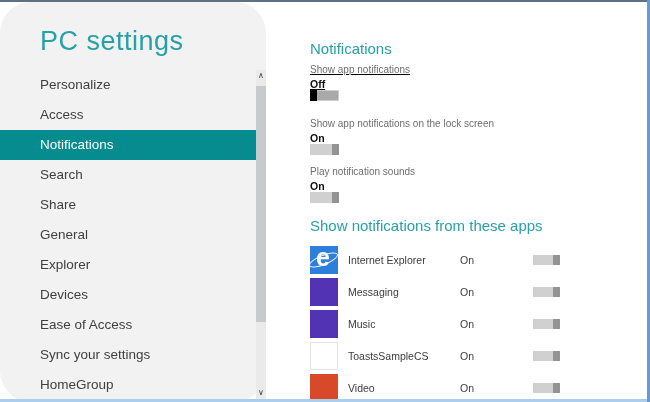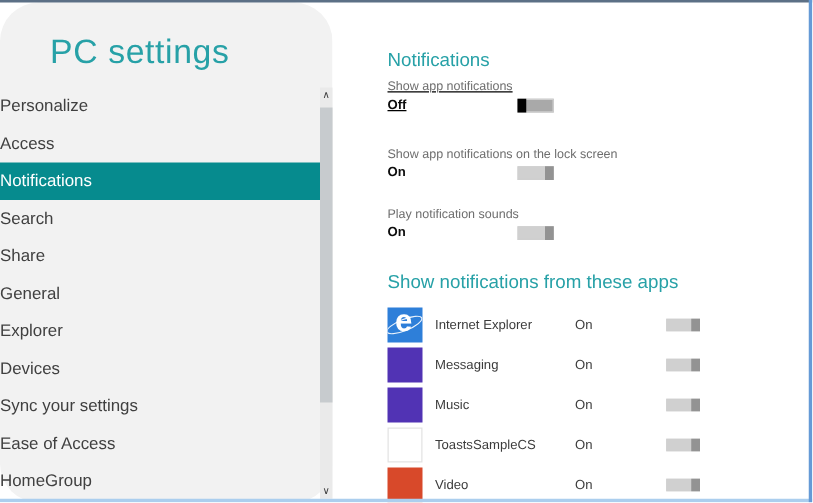--- a/index.html
+++ b/index.html
@@ -8,39 +8,39 @@
 
   
   .b-top{position:absolute;top:0;left:0;width:100%;height:2px;background:#5c7086;z-index:20;}
   .b-right{position:absolute;top:0;right:0;width:3px;height:100%;background:#659ad6;z-index:21;}
   .b-bottom{position:absolute;bottom:0;left:0;width:100%;height:3px;background:#abceee;z-index:20;}
 
   
   .sidebar{position:absolute;left:0;top:2px;bottom:0;width:266px;background:#f2f2f2;border-radius:31px;}
   .pc-title{position:absolute;left:40px;top:24px;margin:0;font-size:27px;font-weight:300;color:#27a1a7;letter-spacing:.5px;white-space:nowrap;}
   .nav{position:absolute;left:0;top:68px;width:256px;}
-  .nav-item{height:30px;line-height:30px;font-size:13.5px;color:#404040;cursor:pointer;white-space:nowrap;}
+  .nav-item{height:30px;line-height:30px;padding-left:40px;font-size:13.5px;color:#404040;cursor:pointer;white-space:nowrap;}
   .nav-item.selected{background:#068b8e;color:#ffffff;}
 
   
   .scrollbar{position:absolute;left:256px;top:70px;width:10px;height:329px;background:#eaeaea;z-index:5;}
   .sb-arrow{position:absolute;left:0;width:10px;height:11px;font-size:8px;line-height:11px;text-align:center;color:#3a3a3a;}
   .sb-arrow.up{top:0;}
   .sb-arrow.down{bottom:1px;}
   .sb-thumb{position:absolute;left:0;top:16px;width:10px;height:236px;background:#c7cbce;}
 
   
   .content{position:absolute;left:266px;top:2px;right:3px;bottom:3px;background:#fff;}
   .h-teal{position:absolute;left:44px;margin:0;font-size:15px;font-weight:400;color:#27a1a7;white-space:nowrap;}
   .h-main{top:38px;}
   .h-apps{top:215px;}
 
   .tgroup{position:absolute;left:44px;width:320px;}
   .tlabel{font-size:10px;color:#6e6e6e;margin-bottom:3px;white-space:nowrap;}
-  .trow{display:flex;align-items:center;}
+  .trow{display:flex;flex-direction:column;}
   .tvalue{width:104px;font-size:10.5px;font-weight:700;color:#0d0d0d;}
 
   .switch{position:relative;display:inline-block;width:29px;height:11px;border:1px solid #cfcfcf;}
   .switch .thumb{position:absolute;top:-1px;width:7px;height:11px;}
   .switch.off{background:#a9a9a9;}
   .switch.off .thumb{left:-1px;background:#000;}
   .switch.on{background:#d0d0d0;}
   .switch.on .thumb{right:-1px;background:#939393;}
 
   .apps{position:absolute;left:44px;top:244px;width:330px;}
@@ -64,22 +64,22 @@
     <h1 class="pc-title">PC settings</h1>
     <nav class="nav" id="nav">
         <div class="nav-item">Personalize</div>
         <div class="nav-item">Access</div>
         <div class="nav-item selected">Notifications</div>
         <div class="nav-item">Search</div>
         <div class="nav-item">Share</div>
         <div class="nav-item">General</div>
         <div class="nav-item">Explorer</div>
         <div class="nav-item">Devices</div>
+        <div class="nav-item">Ease of Access</div>
         <div class="nav-item">Sync your settings</div>
-        <div class="nav-item">Ease of Access</div>
         <div class="nav-item">HomeGroup</div>
       </nav>
   </div>
 
   <div class="scrollbar">
     <div class="sb-arrow up">∧</div>
     <div class="sb-thumb"></div>
     <div class="sb-arrow down">∨</div>
   </div>
 

